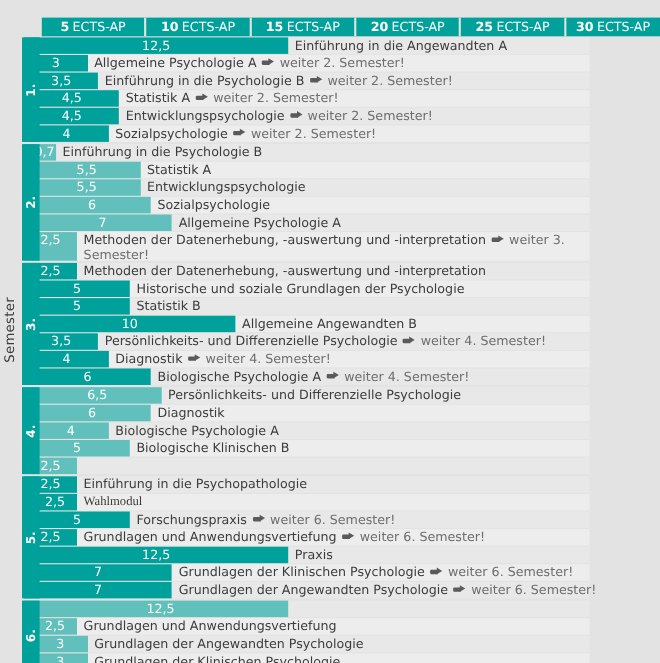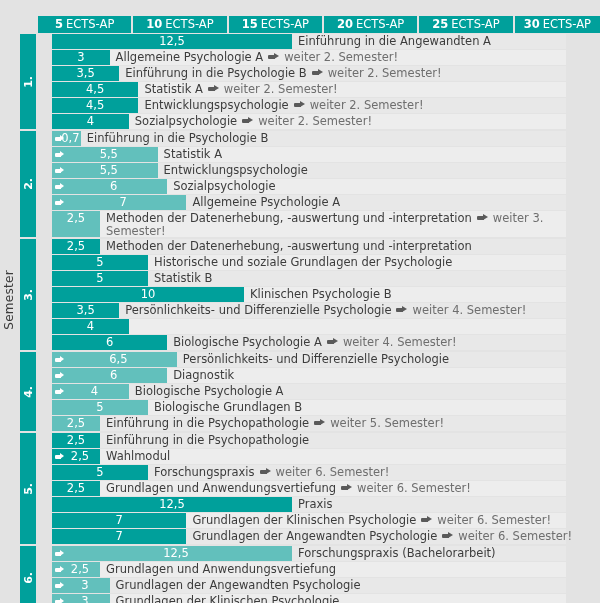--- a/index.html
+++ b/index.html
@@ -48,21 +48,21 @@
     font-weight:bold;font-size:11px;
     display:flex;align-items:center;justify-content:center;
   }
   .sem-rail span{
     writing-mode:vertical-rl;transform:rotate(180deg);
     display:block;
   }
 
   
   .row{
-    position:absolute;left:52px;width:514px;height:15px;
+    position:absolute;left:22px;width:514px;height:15px;
     background:#e8e8e8;
   }
   .row.alt{background:#ededed;}
   .row.tall{height:26px;}
 
   .bar{
     position:absolute;left:0;top:0;height:15px;
     background:#00a09b;color:#ffffff;
     font-size:11.5px;line-height:15px;
     text-align:center;
@@ -205,60 +205,60 @@
       <div class="row alt" style="top: 255px; height: 15px;">
         <div class="bar" style="width: 96px; height: 15px;"><span>5</span></div>
         <div class="lbl" style="left: 102px; height: 15px;"><span>Historische und soziale Grundlagen der Psychologie</span></div>
       </div>
       <div class="row" style="top: 271px; height: 15px;">
         <div class="bar" style="width: 96px; height: 15px;"><span>5</span></div>
         <div class="lbl" style="left: 102px; height: 15px;"><span>Statistik B</span></div>
       </div>
       <div class="row alt" style="top: 287px; height: 15px;">
         <div class="bar" style="width: 192px; height: 15px;"><span>10</span></div>
-        <div class="lbl" style="left: 198px; height: 15px;"><span>Klinischen Psychologie B</span></div>
+        <div class="lbl" style="left: 198px; height: 15px;"><span>Allgemeine Angewandten B</span></div>
       </div>
       <div class="row" style="top: 303px; height: 15px;">
         <div class="bar" style="width: 67.2px; height: 15px;"><span>3,5</span></div>
         <div class="lbl" style="left: 73.2px; height: 15px;"><span>Persönlichkeits- und Differenzielle Psychologie</span><span class="arrow"></span><span class="cont">weiter 4. Semester!</span></div>
       </div>
       <div class="row alt" style="top: 319px; height: 15px;">
         <div class="bar" style="width: 76.8px; height: 15px;"><span>4</span></div>
+        <div class="lbl" style="left: 82.8px; height: 15px;"><span>Diagnostik</span><span class="arrow"></span><span class="cont">weiter 4. Semester!</span></div>
       </div>
       <div class="row" style="top: 335px; height: 15px;">
         <div class="bar" style="width: 115.2px; height: 15px;"><span>6</span></div>
         <div class="lbl" style="left: 121.2px; height: 15px;"><span>Biologische Psychologie A</span><span class="arrow"></span><span class="cont">weiter 4. Semester!</span></div>
       </div>
       <div class="row" style="top: 352px; height: 15px;">
         <div class="bar light" style="width: 124.8px; height: 15px;"><span class="mark"></span><span style="margin-left: 8px;">6,5</span></div>
         <div class="lbl" style="left: 130.8px; height: 15px;"><span>Persönlichkeits- und Differenzielle Psychologie</span></div>
       </div>
       <div class="row alt" style="top: 368px; height: 15px;">
         <div class="bar light" style="width: 115.2px; height: 15px;"><span class="mark"></span><span style="margin-left: 8px;">6</span></div>
         <div class="lbl" style="left: 121.2px; height: 15px;"><span>Diagnostik</span></div>
       </div>
       <div class="row" style="top: 384px; height: 15px;">
         <div class="bar light" style="width: 76.8px; height: 15px;"><span class="mark"></span><span style="margin-left: 8px;">4</span></div>
         <div class="lbl" style="left: 82.8px; height: 15px;"><span>Biologische Psychologie A</span></div>
       </div>
       <div class="row alt" style="top: 400px; height: 15px;">
         <div class="bar light" style="width: 96px; height: 15px;"><span>5</span></div>
-        <div class="lbl" style="left: 102px; height: 15px;"><span>Biologische Grundlagen B</span></div>
+        <div class="lbl" style="left: 102px; height: 15px;"><span>Biologische Klinischen B</span></div>
       </div>
       <div class="row" style="top: 416px; height: 15px;">
         <div class="bar light" style="width: 48px; height: 15px;"><span>2,5</span></div>
-        <div class="lbl" style="left: 54px; height: 15px;"><span>Einführung in die Psychopathologie</span><span class="arrow"></span><span class="cont">weiter 5. Semester!</span></div>
       </div>
       <div class="row" style="top: 433px; height: 15px;">
         <div class="bar" style="width: 48px; height: 15px;"><span>2,5</span></div>
         <div class="lbl" style="left: 54px; height: 15px;"><span>Einführung in die Psychopathologie</span></div>
       </div>
       <div class="row alt" style="top: 449px; height: 15px;">
         <div class="bar" style="width: 48px; height: 15px;"><span class="mark"></span><span style="margin-left: 8px;">2,5</span></div>
-        <div class="lbl" style="left: 54px; height: 15px;"><span>Wahlmodul</span></div>
+        <div class="lbl" style="left: 54px; height: 15px; font-family: Liberation Serif, serif;"><span>Wahlmodul</span></div>
       </div>
       <div class="row" style="top: 465px; height: 15px;">
         <div class="bar" style="width: 96px; height: 15px;"><span>5</span></div>
         <div class="lbl" style="left: 102px; height: 15px;"><span>Forschungspraxis</span><span class="arrow"></span><span class="cont">weiter 6. Semester!</span></div>
       </div>
       <div class="row alt" style="top: 481px; height: 15px;">
         <div class="bar" style="width: 48px; height: 15px;"><span>2,5</span></div>
         <div class="lbl" style="left: 54px; height: 15px;"><span>Grundlagen und Anwendungsvertiefung</span><span class="arrow"></span><span class="cont">weiter 6. Semester!</span></div>
       </div>
       <div class="row" style="top: 497px; height: 15px;">
@@ -268,21 +268,20 @@
       <div class="row alt" style="top: 513px; height: 15px;">
         <div class="bar" style="width: 134.4px; height: 15px;"><span>7</span></div>
         <div class="lbl" style="left: 140.4px; height: 15px;"><span>Grundlagen der Klinischen Psychologie</span><span class="arrow"></span><span class="cont">weiter 6. Semester!</span></div>
       </div>
       <div class="row" style="top: 529px; height: 15px;">
         <div class="bar" style="width: 134.4px; height: 15px;"><span>7</span></div>
         <div class="lbl" style="left: 140.4px; height: 15px;"><span>Grundlagen der Angewandten Psychologie</span><span class="arrow"></span><span class="cont">weiter 6. Semester!</span></div>
       </div>
       <div class="row" style="top: 546px; height: 15px;">
         <div class="bar light" style="width: 240px; height: 15px;"><span class="mark"></span><span style="margin-left: 8px;">12,5</span></div>
-        <div class="lbl" style="left: 246px; height: 15px;"><span>Forschungspraxis (Bachelorarbeit)</span></div>
       </div>
       <div class="row alt" style="top: 562px; height: 15px;">
         <div class="bar light" style="width: 48px; height: 15px;"><span class="mark"></span><span style="margin-left: 8px;">2,5</span></div>
         <div class="lbl" style="left: 54px; height: 15px;"><span>Grundlagen und Anwendungsvertiefung</span></div>
       </div>
       <div class="row" style="top: 578px; height: 15px;">
         <div class="bar light" style="width: 57.6px; height: 15px;"><span class="mark"></span><span style="margin-left: 8px;">3</span></div>
         <div class="lbl" style="left: 63.6px; height: 15px;"><span>Grundlagen der Angewandten Psychologie</span></div>
       </div>
       <div class="row alt" style="top: 594px; height: 15px;">

